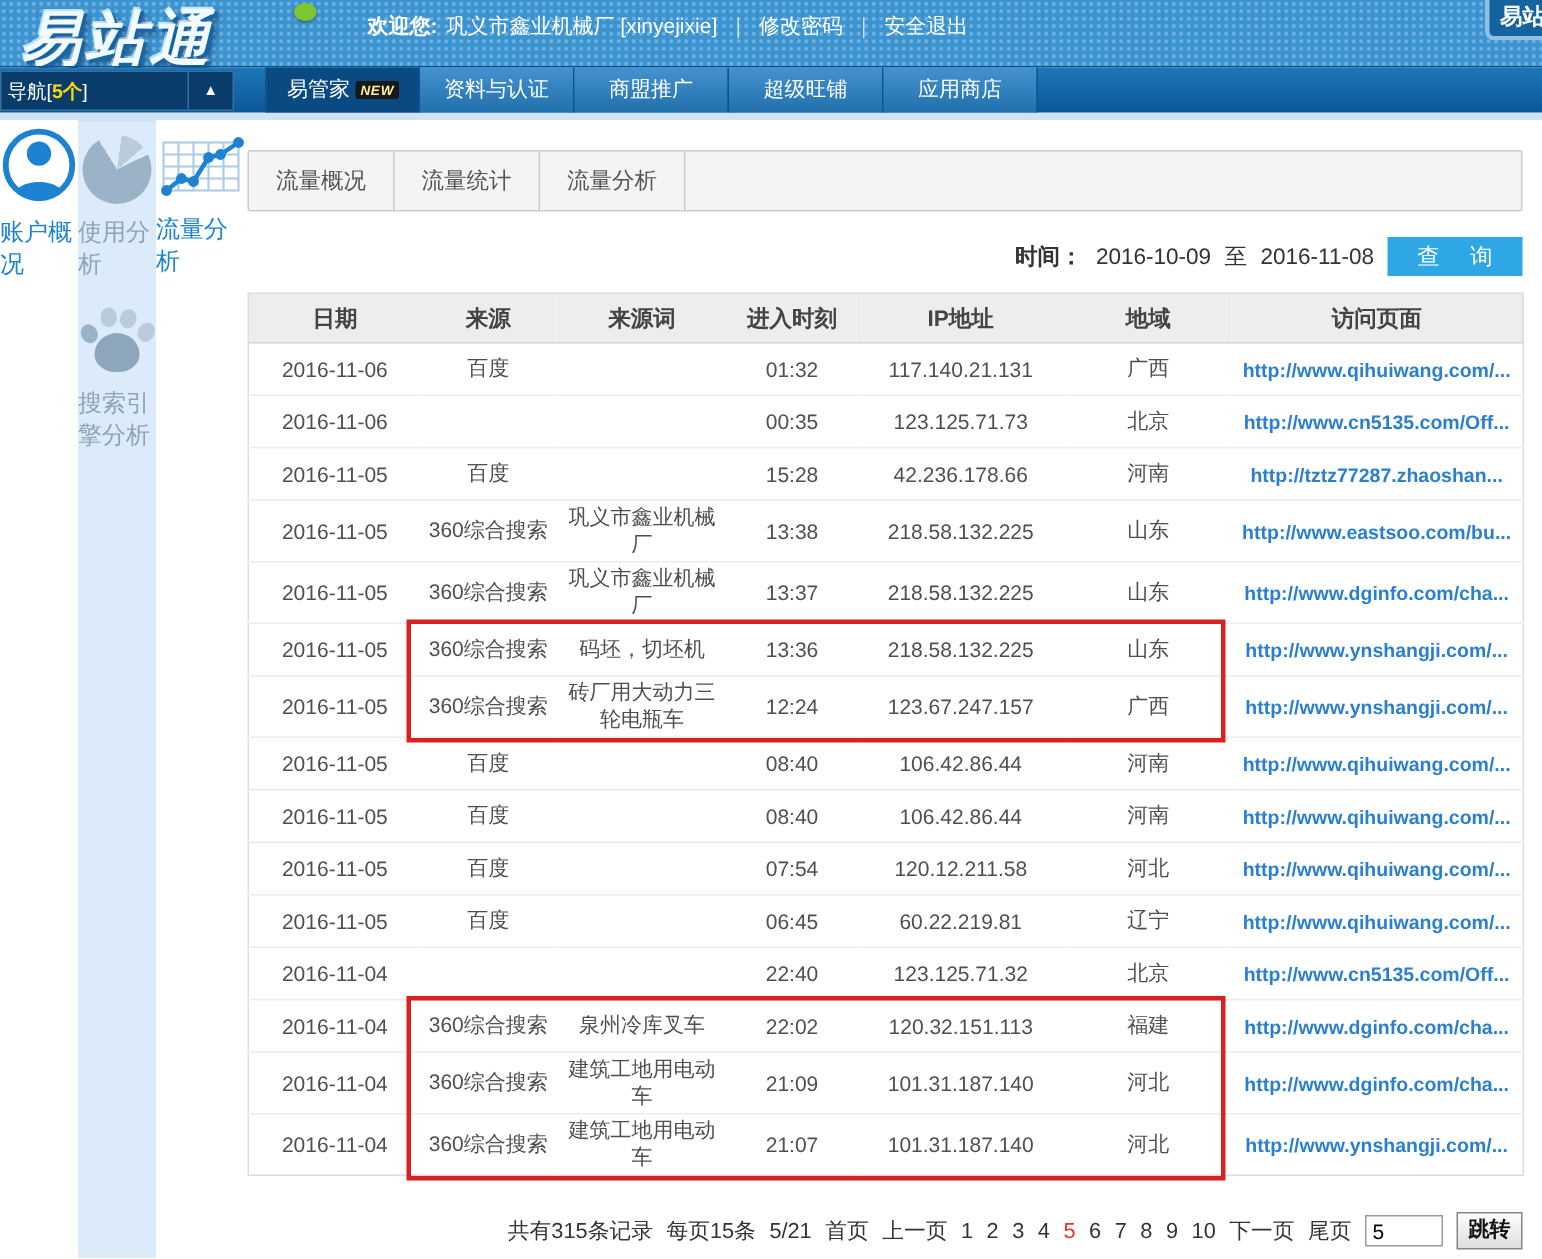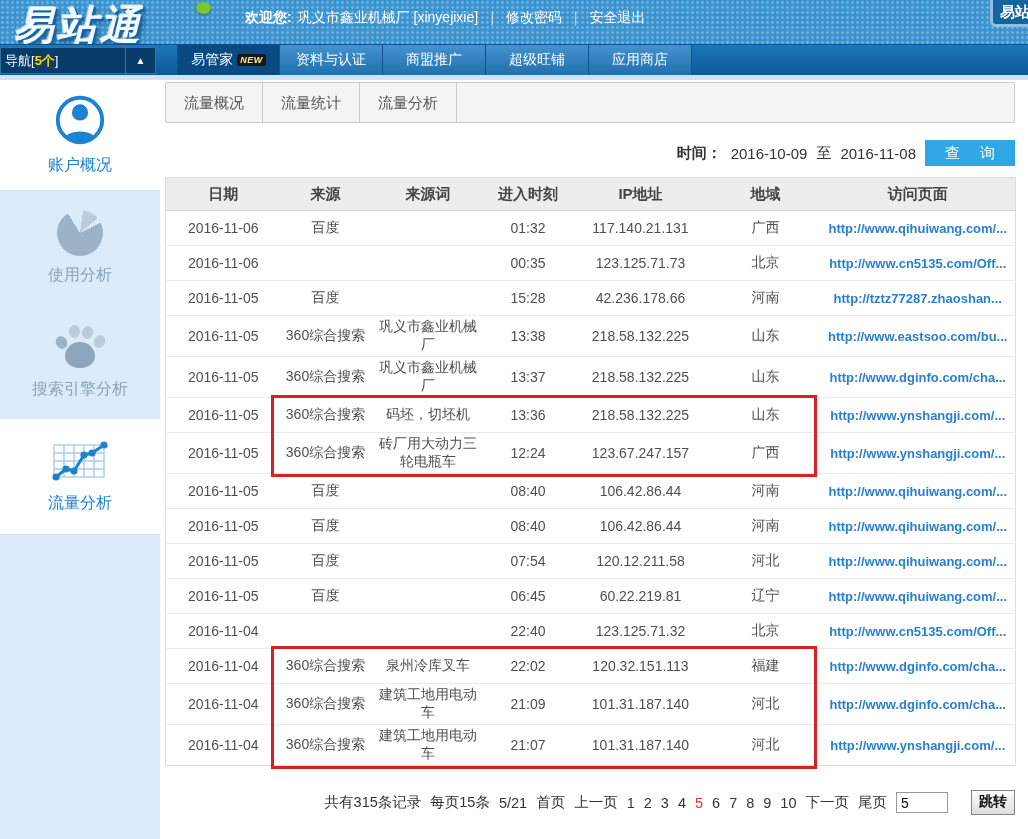--- a/index.html
+++ b/index.html
@@ -40,21 +40,21 @@
     color:#fff; font-size:14px; background:linear-gradient(#4493cf,#2170ac);
     border-right:1px solid #0c5391; cursor:pointer; white-space:nowrap; }
   .nav-item:first-child { border-left:1px solid #0c5391; }
   .nav-item.active { background:#0a4a82; }
   .new-badge { margin-left:4px; background:#181818; color:#ffef9a; font-size:9px; font-weight:bold;
     font-style:italic; padding:1px 3px; border-radius:2px; letter-spacing:.5px; }
   .nav-strip { height:5px; background:#cfe3f2; }
 
   
   .layout { display:flex; height:759px; }
-  .sidebar { width:160px; display:flex; flex-direction:column; background:#fff; }
+  .sidebar { width:160px; display:flex; flex-direction:row; background:#fff; }
   .sb-item { display:flex; flex-direction:column; align-items:center; justify-content:center;
     gap:9px; cursor:pointer; }
   .sb-item.white { background:#fff; }
   .sb-account { height:110px; }
   .sb-block { background:#dcebfa; border-top:1px solid #cfe2f3; }
   .sb-block .sb-item { height:114px; }
   .sb-traffic { height:115px; }
   .sb-filler { flex:1; background:#dcebfa; border-top:1px solid #cfe2f3; }
   .sb-label-blue { color:#1c82d1; font-size:16px; }
   .sb-label-gray { color:#8ca3b8; font-size:16px; }
@@ -67,21 +67,21 @@
   .paw-icon { position:relative; width:52px; height:46px; }
   .paw-pad { position:absolute; left:11px; top:18px; width:30px; height:26px; background:#8ea6bc;
     border-radius:50% 50% 46% 46% / 55% 55% 45% 45%; }
   .paw-toe { position:absolute; border-radius:50%; }
   .toe1 { left:2px;  top:12px; width:11px; height:13px; background:#9cb2c6; transform:rotate(-28deg); }
   .toe2 { left:15px; top:1px;  width:11px; height:13px; background:#b9ccdb; }
   .toe3 { left:28px; top:2px;  width:11px; height:13px; background:#b9ccdb; transform:rotate(14deg); }
   .toe4 { left:40px; top:11px; width:11px; height:13px; background:#b9ccdb; transform:rotate(30deg); }
 
   
-  .content { width:850px; margin-left:5px; padding-top:2px; position:relative; }
+  .content { width:850px; margin-left:5px; padding-top:20px; position:relative; }
   .tabbar { display:flex; height:41px; background:#f4f4f4; border:1px solid #cccccc; border-radius:2px; }
   .tab { width:97px; text-align:center; line-height:39px; font-size:15px; color:#555;
     border-right:1px solid #cccccc; cursor:pointer; }
   .tab.active { background:#d6d6d6; color:#444; }
 
   .filter-row { margin-top:16px; height:28px; display:flex; align-items:center;
     justify-content:flex-end; gap:9px; font-size:15px; color:#333; }
   .filter-label { font-weight:bold; }
   .search-btn { width:90px; height:26px; background:#2fa7e4; color:#fff; border:none;
     font-size:15px; letter-spacing:8px; padding-left:8px; cursor:pointer;
@@ -99,21 +99,21 @@
   .hl-box { position:absolute; border:3px solid #d92121; pointer-events:none; }
 
   .pagination { margin-top:24px; width:850px; display:flex; align-items:center;
     justify-content:flex-end; gap:9px; font-size:14.5px; color:#333; white-space:nowrap; }
   .pagination a { color:#333; text-decoration:none; cursor:pointer; }
   .pg-nums { display:flex; gap:9px; }
   .pg-num.current { color:#e0342b; }
   .jump-input { width:52px; height:21px; border:1px solid #999; font-size:14px;
     padding-left:4px; font-family:inherit; }
   .jump-btn { padding:2px 7px 3px; border:1px solid #858585; background:linear-gradient(#fdfdfd,#dedede);
-    font-size:14px; font-weight:bold; color:#111; cursor:pointer; font-family:Liberation Sans, sans-serif;margin-left:14px; }
+    font-size:14px; font-weight:bold; color:#111; cursor:pointer; font-family:Liberation Sans, sans-serif; }
 </style>
 </head>
 <body>
 
 <div class="screen">
 
   <header class="topbar">
     <div class="logo">易站通</div>
     <div class="logo-accent"></div>
     <div class="welcome">

